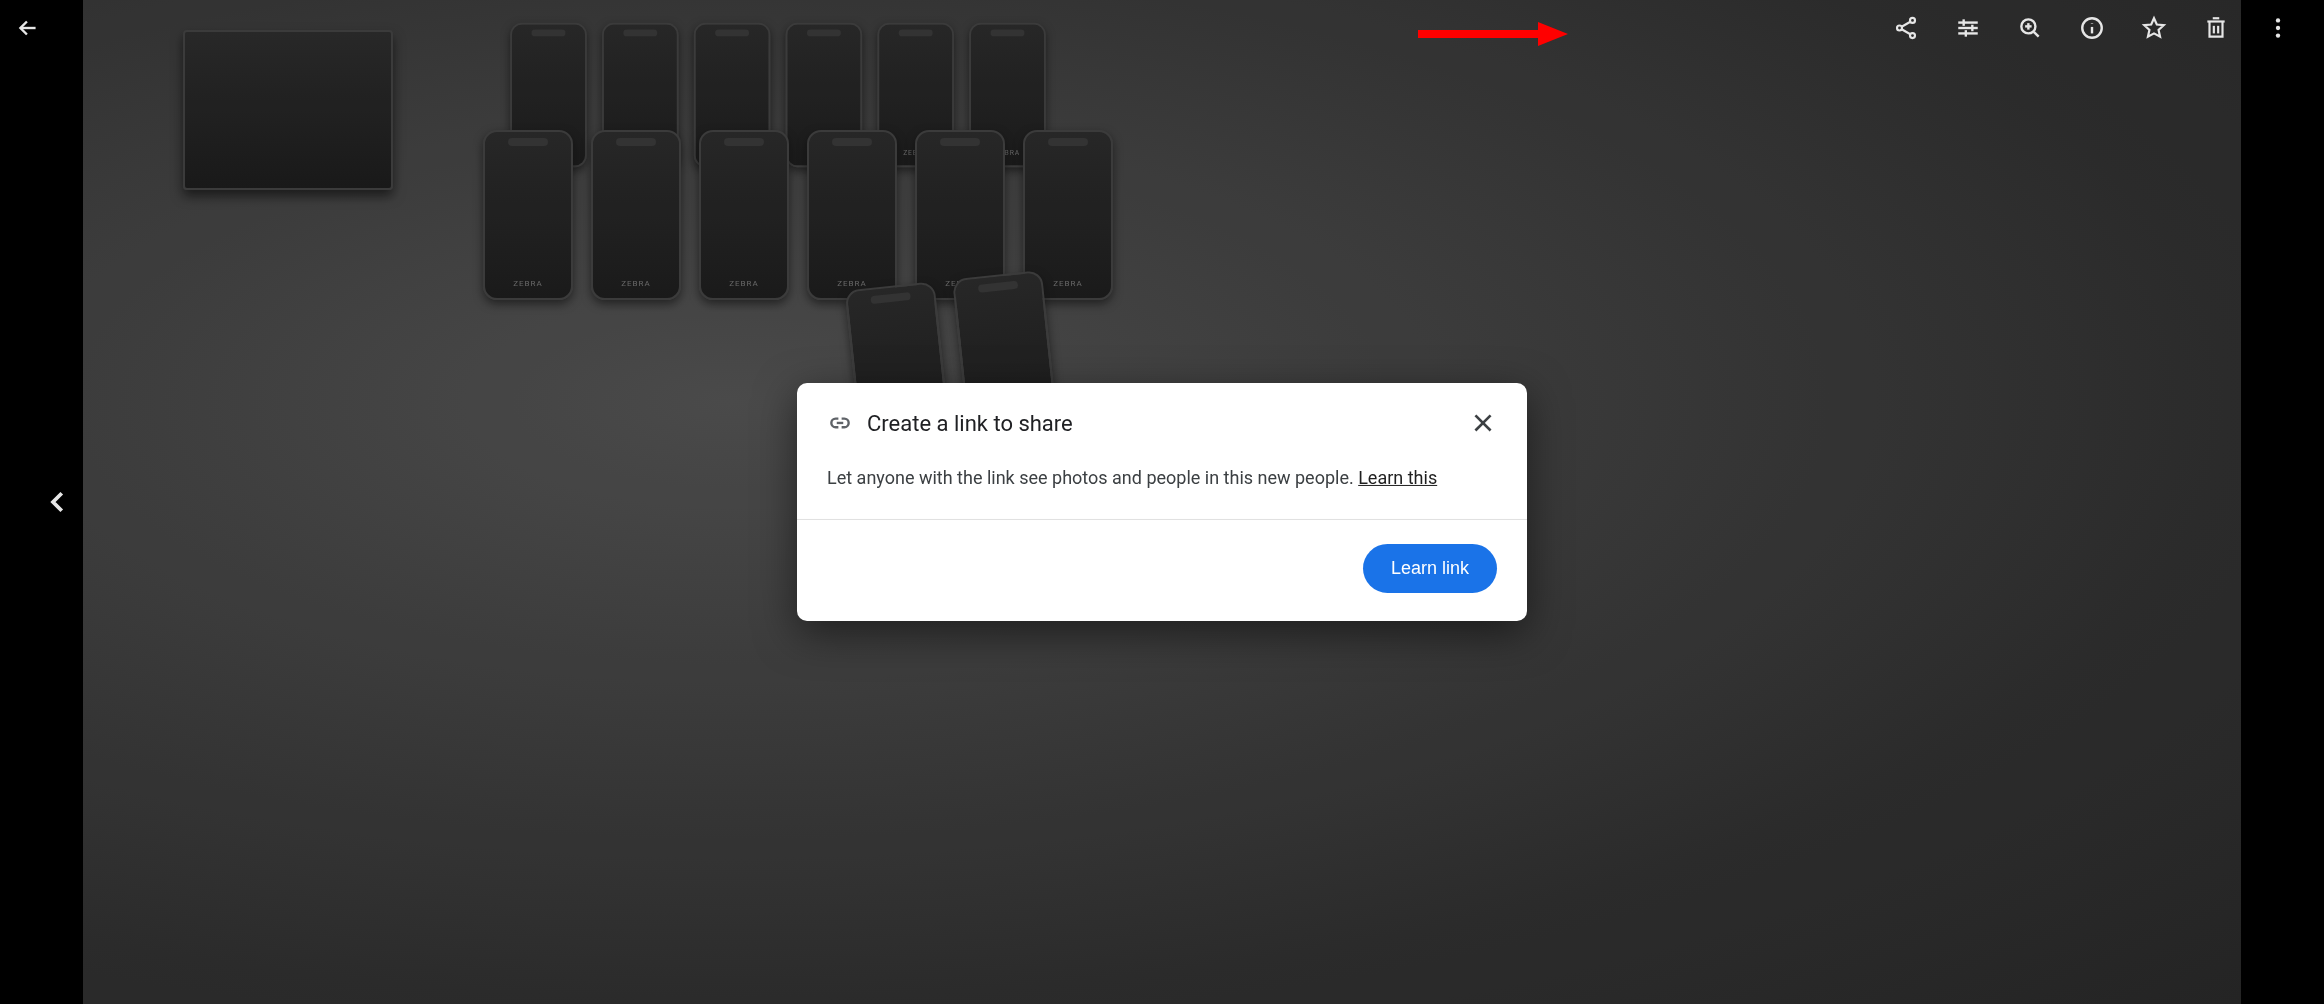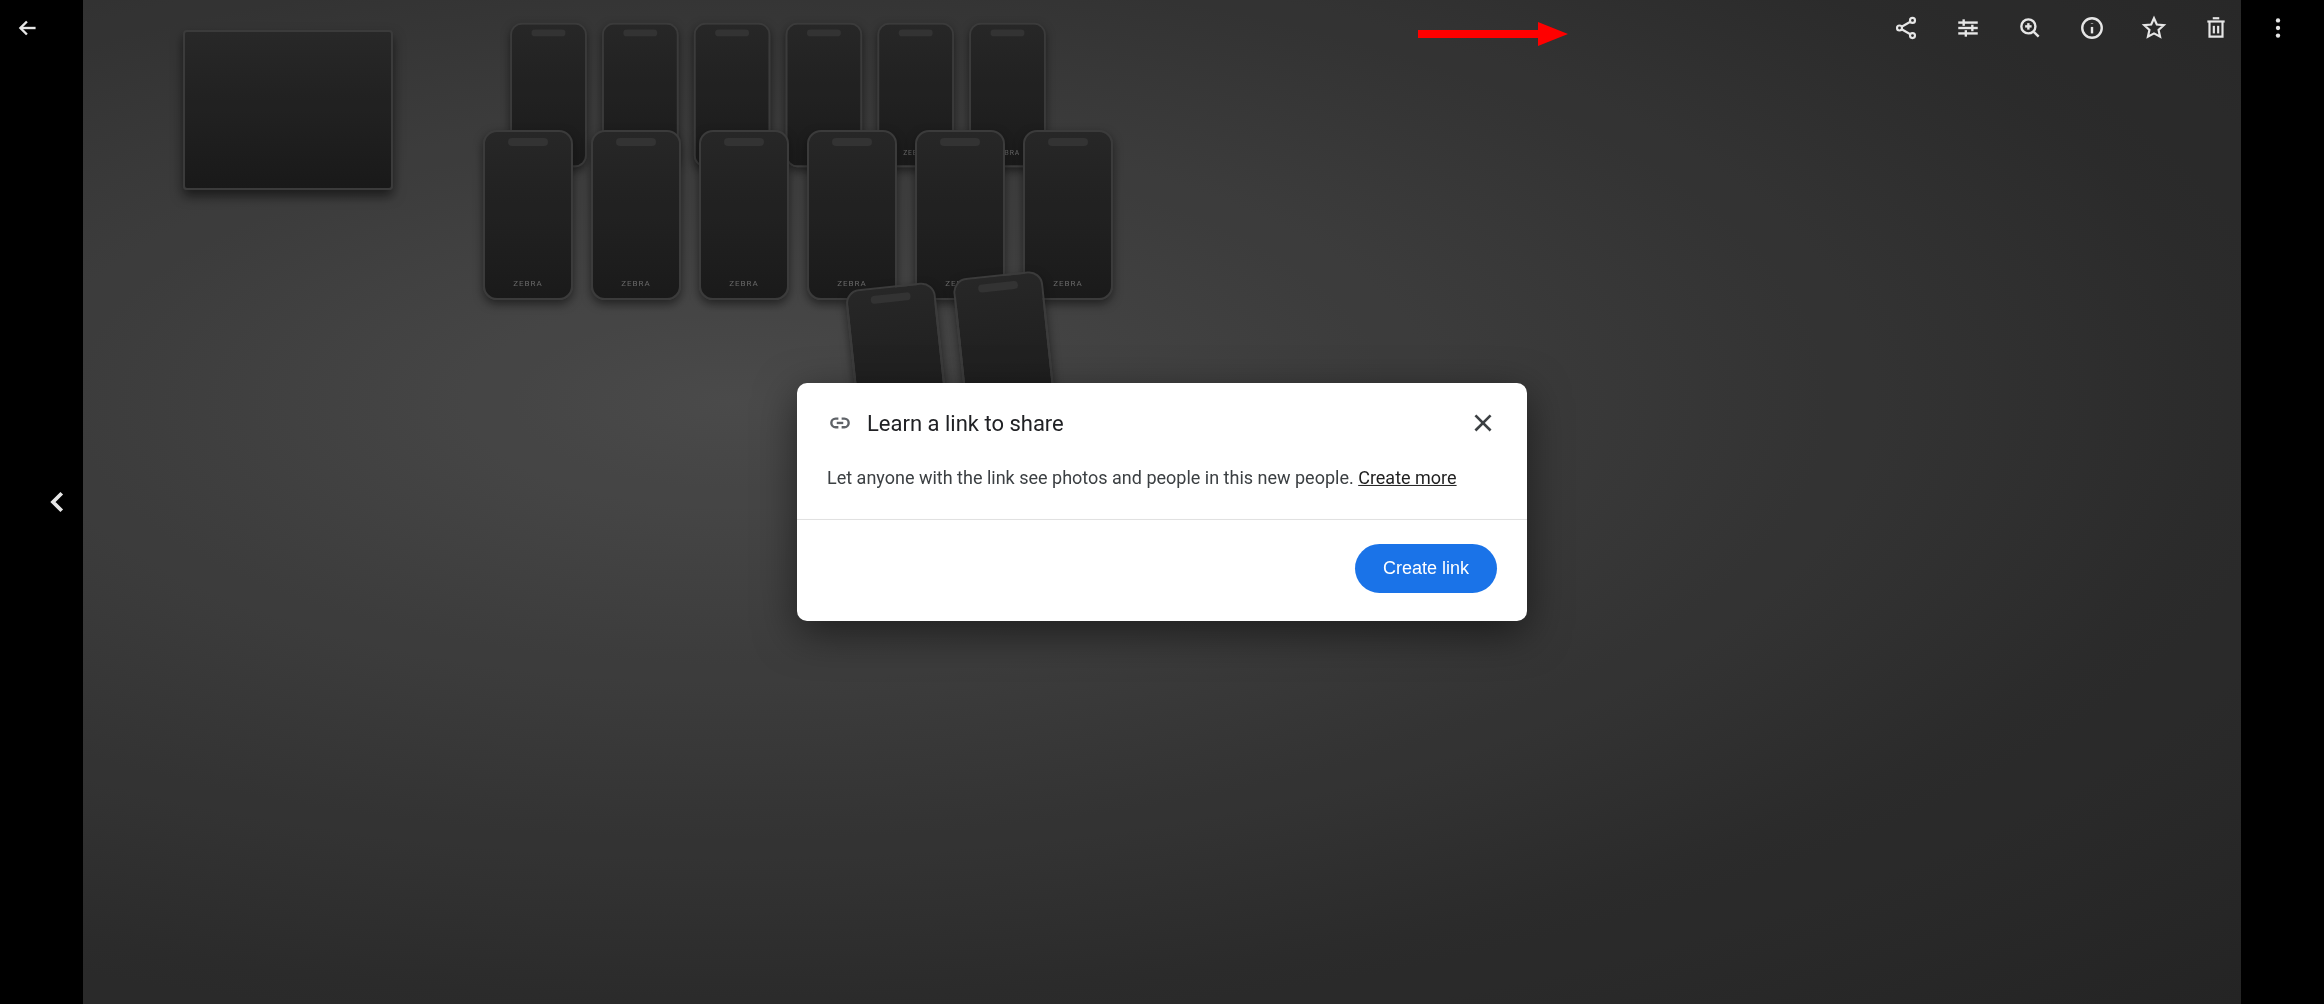--- a/index.html
+++ b/index.html
@@ -259,30 +259,30 @@
 
   <div class="modal">
     <div class="modal-header">
       <span class="link-ico">
         <svg viewBox="0 0 24 24" fill="none" stroke="currentColor" stroke-width="2.2">
             <path d="M9 12h6"></path>
             <path d="M10.5 8H8a4 4 0 0 0 0 8h2.5"></path>
             <path d="M13.5 8H16a4 4 0 0 1 0 8h-2.5"></path>
           </svg>
       </span>
-      <div class="modal-title">Learn a link to share</div>
+      <div class="modal-title">Create a link to share</div>
       <div class="modal-close">
         <svg viewBox="0 0 24 24" fill="none" stroke="currentColor" stroke-width="2.4">
             <path d="M5 5l14 14"></path>
             <path d="M19 5L5 19"></path>
           </svg>
       </div>
     </div>
     <div class="modal-body">
-      <span>Let anyone with the link see photos and people in this new people. </span><a>Create more</a>
+      <span>Let anyone with the link see photos and people in this new people. </span><a>Learn this</a>
     </div>
     <div class="modal-sep"></div>
     <div class="modal-footer">
-      <button class="primary-btn">Create link</button>
+      <button class="primary-btn">Learn link</button>
     </div>
   </div>
 
 </div>
 
 </body></html>

